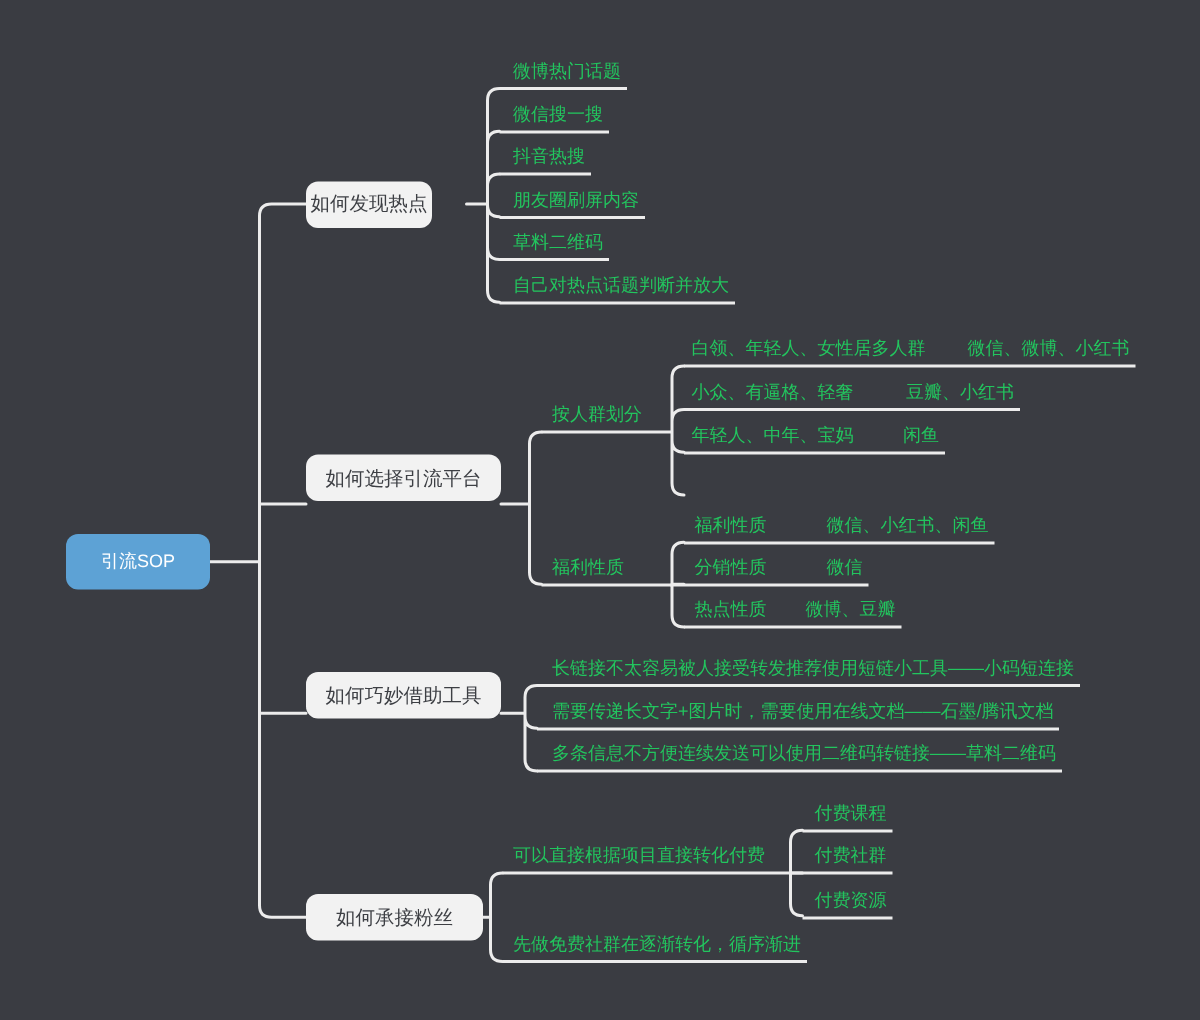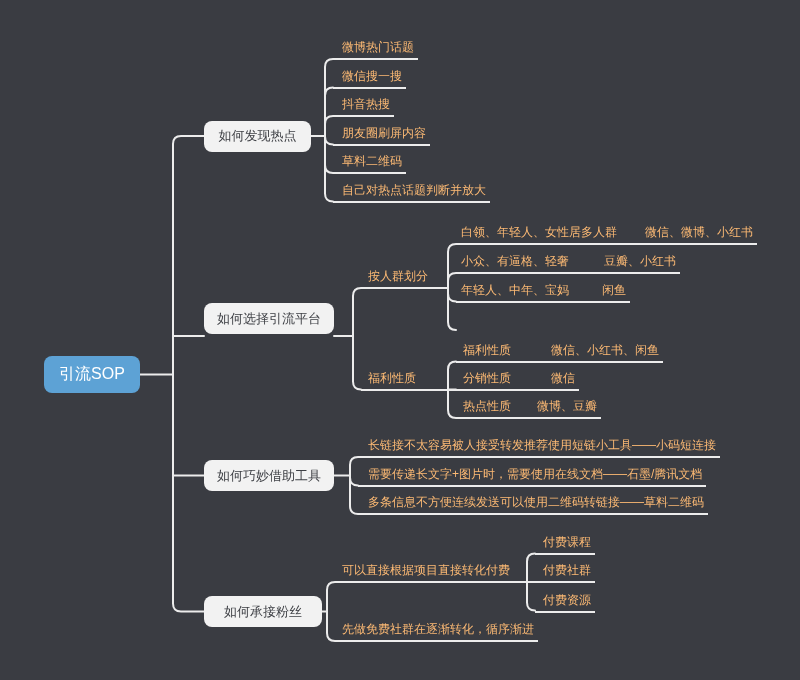--- a/index.html
+++ b/index.html
@@ -4,30 +4,30 @@
 <style>
   html,body{margin:0;padding:0;background:#3a3c42;}
   .stage{
     position:relative;width:800px;height:680px;background:#3a3c42;
     font-family:"Liberation Sans",sans-serif;overflow:hidden;
   }
   svg.links{position:absolute;left:0;top:0;}
   svg.links path{fill:none;stroke:#ececec;stroke-width:2;stroke-linecap:round;stroke-linejoin:round;}
   .root{
     position:absolute;left:44px;top:356px;width:96px;height:37px;box-sizing:border-box;
-    background:#5da2d5;color:#ffffff;border-radius:8px;font-size:16px;
+    background:#5da2d5;color:#ffffff;border-radius:8px;font-size:12px;
     display:flex;align-items:center;justify-content:center;white-space:nowrap;
   }
   .topic{
     position:absolute;height:31px;box-sizing:border-box;
     background:#f2f2f2;color:#3d3f44;border-radius:8px;font-size:13px;
     display:flex;align-items:center;justify-content:center;white-space:nowrap;
   }
   .leaf{
-    position:absolute;box-sizing:border-box;color:#fdba74;font-size:12px;line-height:16px;
+    position:absolute;box-sizing:border-box;color:#22c55e;font-size:12px;line-height:16px;
     padding:0 4px 3px 9px;border-bottom:2px solid #ececec;white-space:nowrap;
     display:flex;align-items:baseline;
   }
   .leaf .note{display:inline-block;}
 </style>
 </head>
 <body>
 
 <div class="stage">
 
@@ -39,23 +39,23 @@
 
     <path d="M334,336 H353 M353,336 V296 Q353,288 361,288 M353,336 V381.5 Q353,389.5 361,389.5 M448,288 V252 Q448,244 456,244 M448,288 V281 Q448,273 456,273 M448,288 V293.5 Q448,301.5 456,301.5 M448,288 V322 Q448,330 456,330 M448,389.5 V369.5 Q448,361.5 456,361.5 M448,389.5 H456 M448,389.5 V410 Q448,418 456,418"></path>
 
     <path d="M334,475.5 H350 M350,475.5 V465 Q350,457 358,457 M350,475.5 V477.5 Q350,485.5 358,485.5 M350,475.5 V506 Q350,514 358,514"></path>
 
     <path d="M311,611.5 H327 M327,611.5 V590 Q327,582 335,582 M327,611.5 V633 Q327,641 335,641 M527,582 V561.5 Q527,553.5 535,553.5 M527,582 H535 M527,582 V602.5 Q527,610.5 535,610.5"></path>
   </svg>
 
   <div class="root">引流SOP</div>
 
-  <div class="topic" style="left:204px;top:120.5px;width:107px;">如何发现热点</div>
+  <div class="topic" style="left:204px;top:120.5px;width:84px;">如何发现热点</div>
   <div class="topic" style="left:204px;top:303px;width:130px;">如何选择引流平台</div>
-  <div class="topic" style="left:204px;top:460px;width:130px;">如何巧妙借助工具</div>
+  <div class="topic" style="left:204px;top:448px;width:130px;">如何巧妙借助工具</div>
   <div class="topic" style="left:204px;top:596px;width:118px;">如何承接粉丝</div>
 
   <div class="leaf" style="left:333px;top:39px;">微博热门话题</div>
   <div class="leaf" style="left:333px;top:67.5px;">微信搜一搜</div>
   <div class="leaf" style="left:333px;top:96px;">抖音热搜</div>
   <div class="leaf" style="left:333px;top:124.5px;">朋友圈刷屏内容</div>
   <div class="leaf" style="left:333px;top:153px;">草料二维码</div>
   <div class="leaf" style="left:333px;top:181.5px;">自己对热点话题判断并放大</div>
 
   <div class="leaf" style="left:361px;top:268px;width:87px;padding-left:7px;">按人群划分</div>

